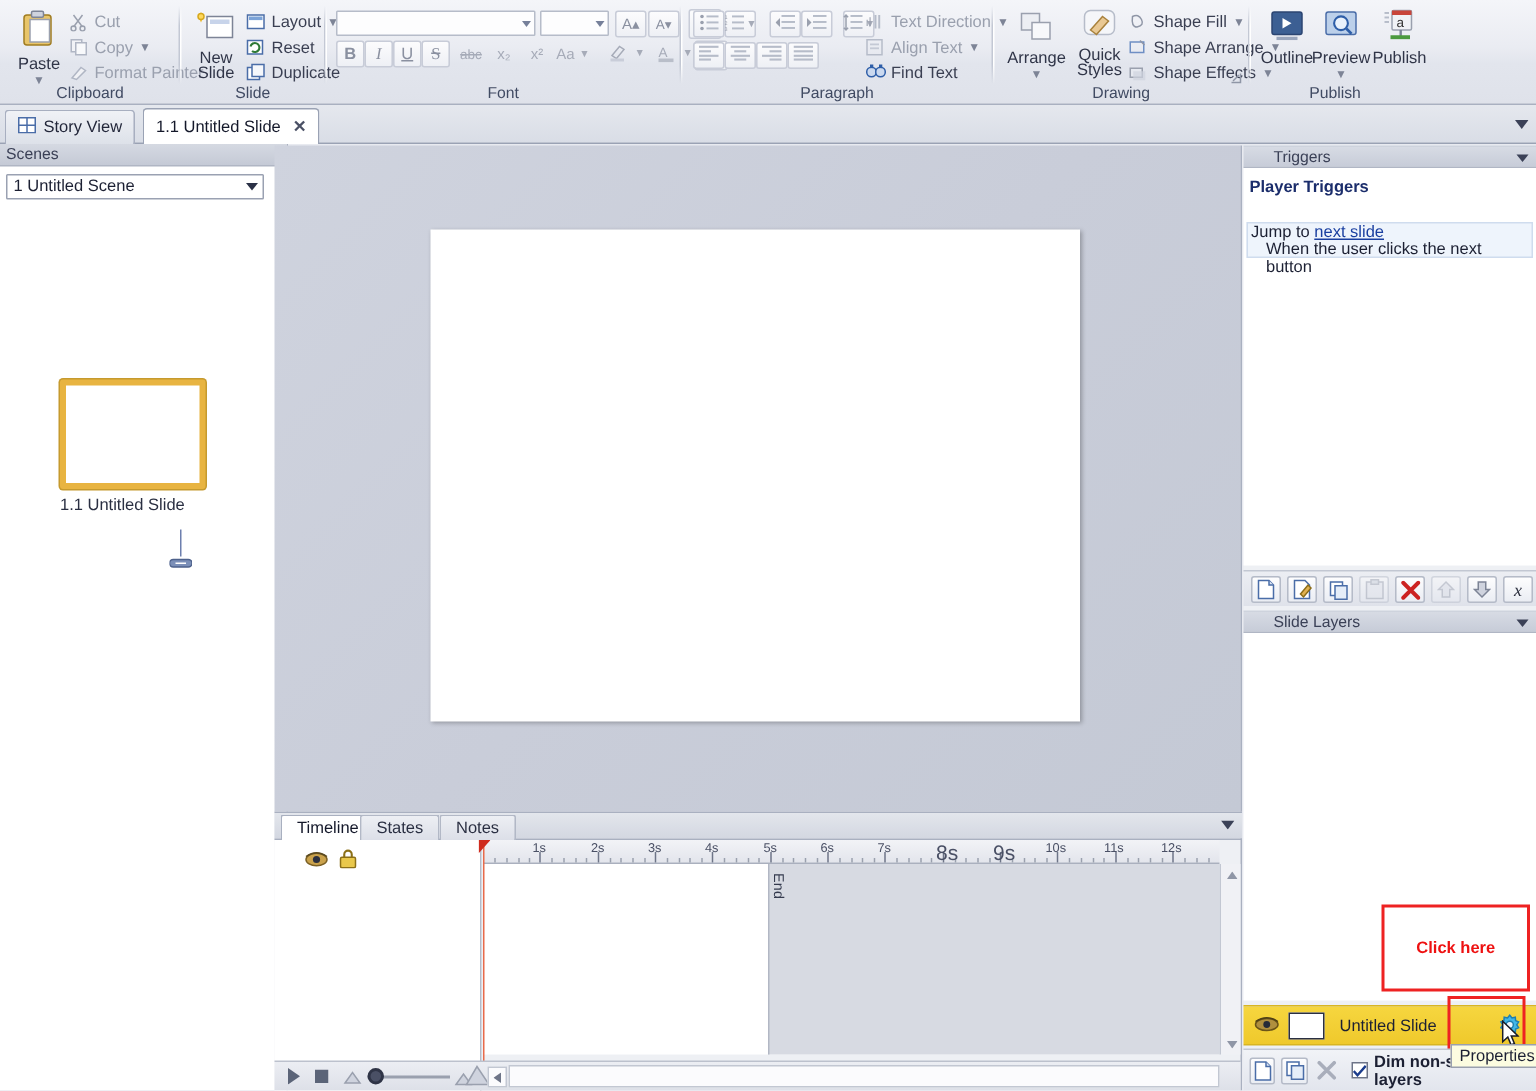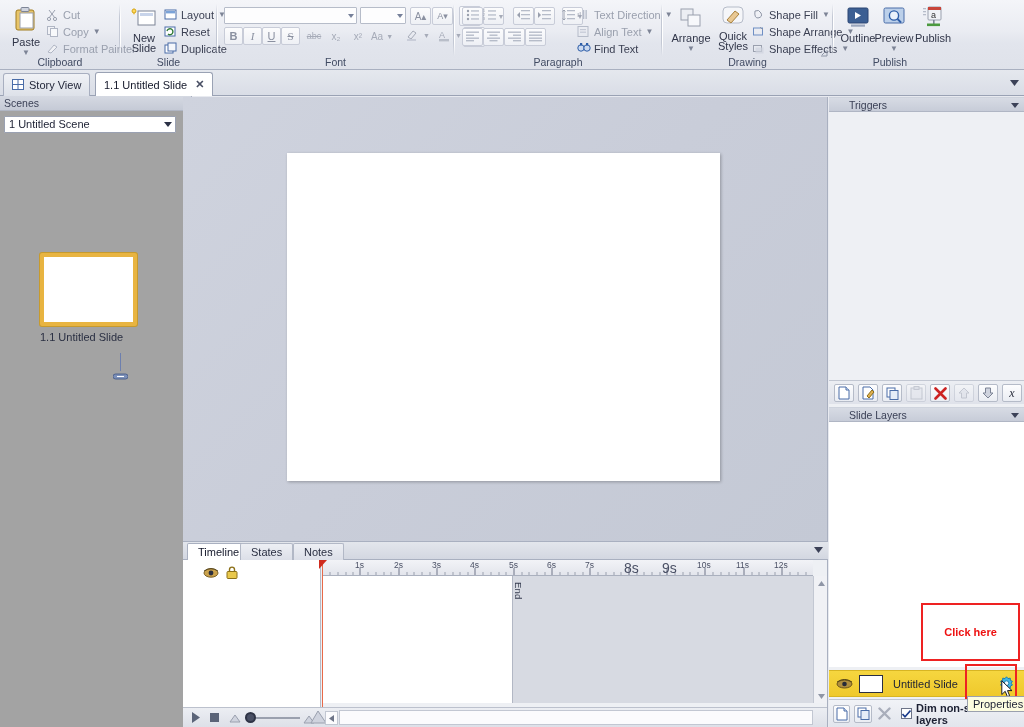--- a/index.html
+++ b/index.html
@@ -88,21 +88,21 @@
   }
   .tabx { margin-left: 8px; color: #4a5065; font-size: 11px; font-weight: bold; }
   .tabdrop {
     position: absolute; right: 3px; top: 6px; width: 14px; height: 14px;
     display:flex; align-items:center; justify-content:center;
   }
 
   
   .leftpanel {
     position: absolute; left: 0; top: 96px; width: 192px; height: 631px;
-    background: #a3a3a3; border-right: 1px solid #a9b0c0;
+    background: #ffffff; border-right: 1px solid #a9b0c0;
   }
   .panelhdr {
     position: absolute; left: 0; right: 0; height: 15px;
     background: linear-gradient(to bottom,#d5d9e2,#c5cad6);
     border-bottom: 1px solid #b0b6c4;
     font-size: 10.5px; color: #3b4157; padding-left: 4px; line-height: 15px;
   }
   .scenesel {
     position: absolute; left: 4px; top: 20px; width: 172px; height: 17px;
     background: #fff; border: 1px solid #9aa1b2; border-radius: 1px;
@@ -920,20 +920,29 @@
     </div>
   </div>
 
   <div class="rightcol">
 
     <div class="rpanelhdr" style="top:0">
       <span>Triggers</span>
       <span class="rdd"></span>
     </div>
 
+    <div class="trigbox">
+      <div class="trigtitle">Player Triggers</div>
+      <div class="trigitem">
+        <div class="trigline1">
+          <span>Jump to </span><a href="#">next slide</a>
+        </div>
+        <div class="trigline2">When the user clicks the next button</div>
+      </div>
+    </div>
 
     <div class="trigtools">
       <div class="tool" style="left:5px">
         <svg width="12" height="14" viewBox="0 0 12 14">
             <path d="M1 1 L8 1 L11 4 L11 13 L1 13 Z" fill="#fff" stroke="#4a6da8"></path>
             <path d="M8 1 L8 4 L11 4" fill="#dbe5f4" stroke="#4a6da8"></path>
           </svg>
       </div>
       <div class="tool" style="left:29px">
         <svg width="13" height="14" viewBox="0 0 13 14">

